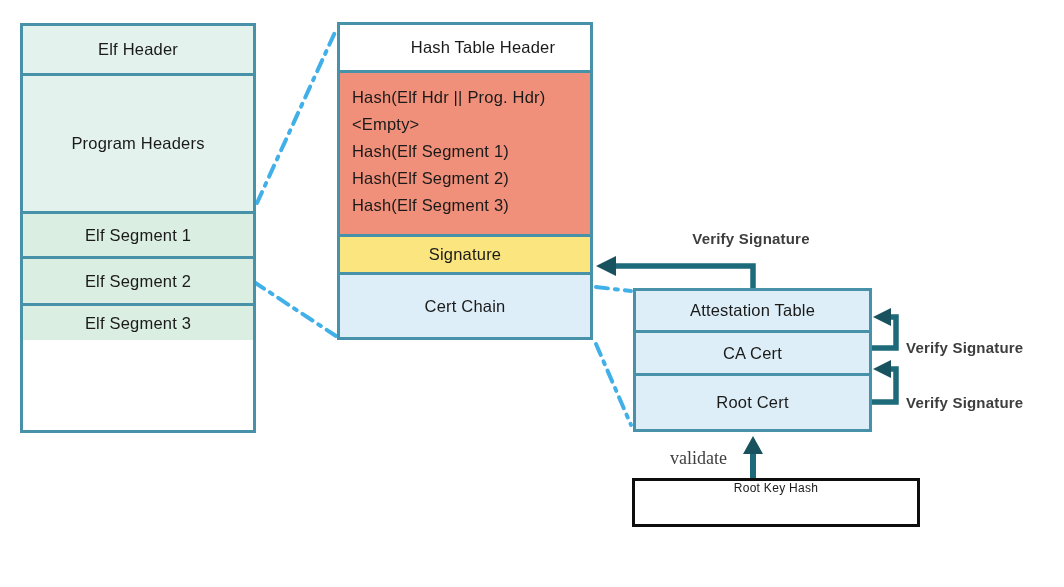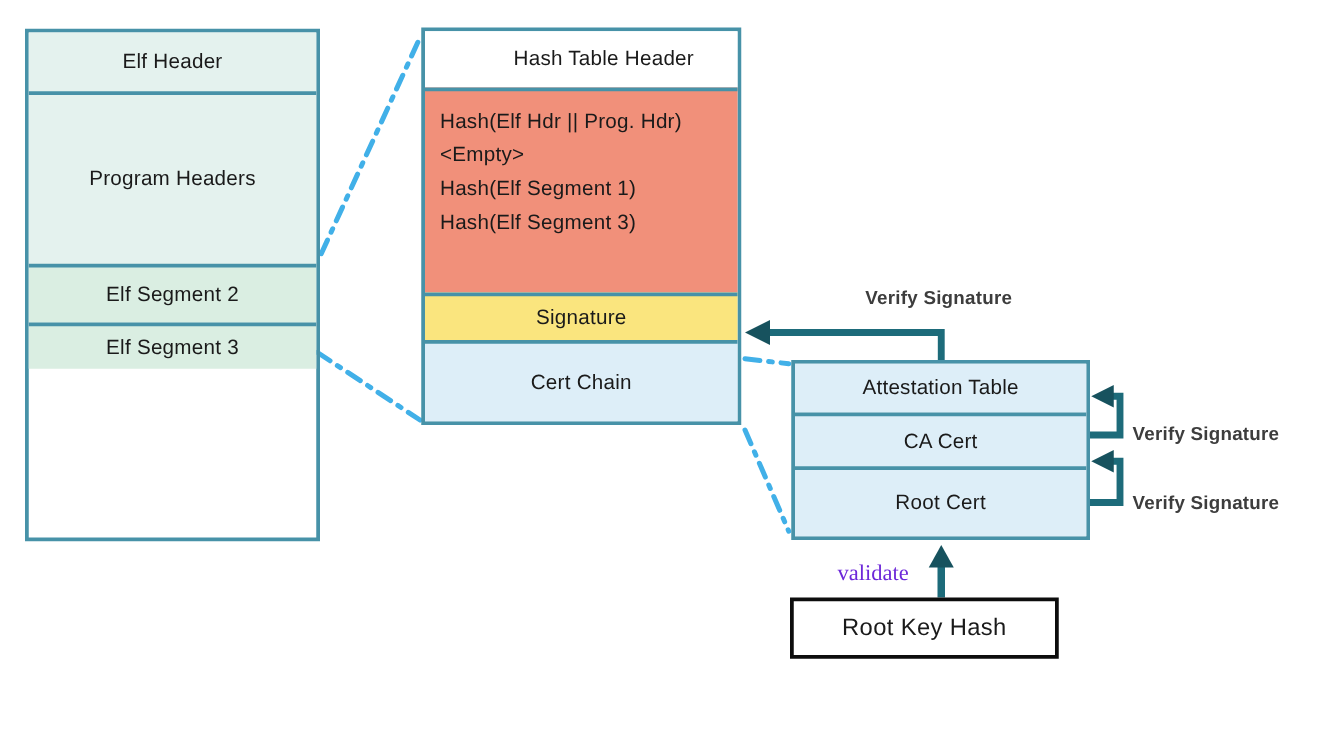--- a/index.html
+++ b/index.html
@@ -50,40 +50,40 @@
     line-height: 27px;
     font-size: 16.5px;
   }
 
   
   .cert-box { left: 633px; top: 288px; width: 239px; height: 144px; }
 
   
   .rkh-box {
     position: absolute;
-    left: 632px; top: 478px; width: 215px; height: 49px;
+    left: 632px; top: 478px; width: 288px; height: 49px;
     border: 3px solid #0d0d0d;
     background: #ffffff;
-    display: flex; align-items: center; justify-content: center;
-    font-size: 19px; letter-spacing: 0.3px;
+    display: flex; align-items: flex-start; justify-content: center;
+    font-size: 12px; letter-spacing: 0.3px;
   }
 
   .lbl {
     position: absolute;
     font-weight: bold;
     font-size: 15px;
     color: #3d3d3d;
     letter-spacing: 0.2px;
     white-space: nowrap;
   }
   .lbl-validate {
     position: absolute;
     font-family: "Liberation Serif", "DejaVu Serif", serif;
     font-size: 18px;
-    color: #6d28d9;
+    color: #404040;
     font-weight: normal;
   }
   svg.overlay {
     position: absolute;
     left: 0; top: 0;
     pointer-events: none;
   }
 </style>
 </head>
 <body>
@@ -111,36 +111,40 @@
     <polygon points="753,436 743,454 763,454" fill="#17525e"></polygon>
   </svg>
 
   <div class="box elf-box">
     <div class="row bg-mint" style="height:47px">
         <span>Elf Header</span>
       </div>
     <div class="row bg-mint" style="height:138px">
         <span>Program Headers</span>
       </div>
+    <div class="row bg-green" style="height:45px">
+        <span>Elf Segment 1</span>
+      </div>
     <div class="row bg-green" style="height:47px">
         <span>Elf Segment 2</span>
       </div>
     <div class="row bg-green" style="height:37px">
         <span>Elf Segment 3</span>
       </div>
   </div>
 
   <div class="box hash-box">
     <div class="row bg-white" style="height:47px">
       <span>Hash Table Header</span>
     </div>
     <div class="row bg-salmon hash-list" style="height:173px">
       <div>Hash(Elf Hdr || Prog. Hdr)</div>
       <div>&lt;Empty&gt;</div>
       <div>Hash(Elf Segment 1)</div>
+      <div>Hash(Elf Segment 2)</div>
       <div>Hash(Elf Segment 3)</div>
     </div>
     <div class="row bg-yellow" style="height:40px">
       <span>Signature</span>
     </div>
     <div class="row bg-blue" style="height:68px">
       <span>Cert Chain</span>
     </div>
   </div>
 

